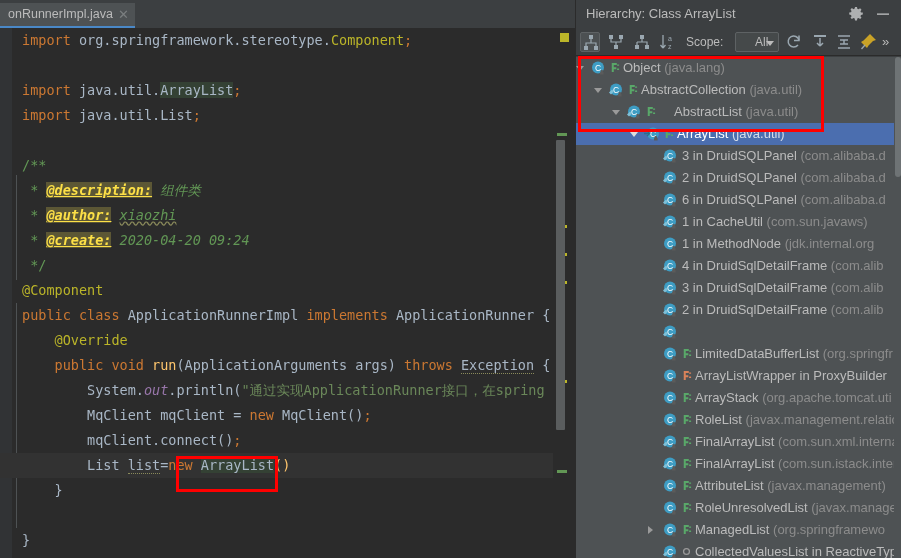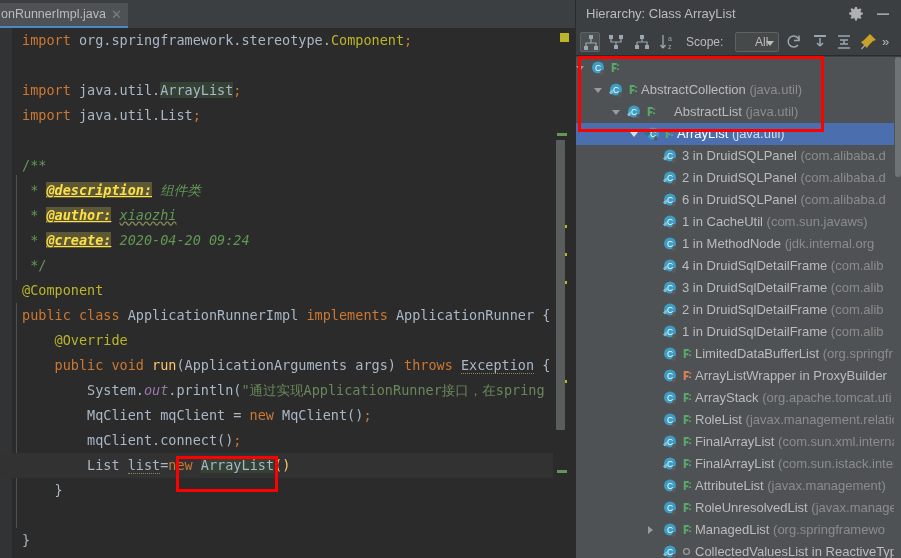--- a/index.html
+++ b/index.html
@@ -17,21 +17,21 @@
     width: 575px; height: 558px;
     background: #2b2b2b;
   }
   #tabbar {
     position: absolute; left: 0; top: 0;
     width: 575px; height: 28px;
     background: #3c3f41;
   }
   #tab-active {
     position: absolute; left: 0; top: 3px;
-    height: 25px; padding: 0 22px 0 1px;
+    height: 25px; padding: 0 22px 0 8px;
     background: #4e5254;
     border-bottom: 2px solid #4a88c7;
     color: #bbbbbb; font-size: 12.5px;
     line-height: 23px;
     white-space: nowrap;
   }
   #tab-close {
     position: absolute; right: 6px; top: 4px;
     color: #7b7f80; font-size: 13px; line-height: 16px;
     cursor: pointer;
@@ -335,20 +335,21 @@
           <div class="twisty open" style="left: 0px;"></div>
           <svg viewBox="0 0 16 16" width="16" height="16" class="cicon" style="left: 14px;">
             <circle cx="8" cy="7.5" r="6" fill="#3e9dc4"></circle>
             <text x="8" y="11" font-size="8.5" text-anchor="middle" fill="#ffffff" font-family="sans-serif">C</text>
             <path d="M10.5 12.2v-1a1.3 1.3 0 0 1 2.6 0v1h.5v2.3h-3.6v-2.3z" fill="#5b5b5b"></path>
           </svg>
           <svg viewBox="0 0 12 14" width="11" height="13" class="vicon" style="left: 33px;">
             <path d="M3 2h5.5v2.2H5.2v2.4H8V8.8H5.2V12H3z" fill="#59a869"></path>
             <path d="M8.8 3.6h2.2v1.6H8.8zM8.8 8v1.6h2.2V8z" fill="#59a869"></path>
           </svg>
+          <div class="rtext" style="left: 47px;"><span class="nm">Object</span><span class="pkg"> (java.lang)</span></div>
         </div>
         <div class="row" style="top: 22px;">
           <div class="twisty open" style="left: 18px;"></div>
           <svg viewBox="0 0 16 16" width="16" height="16" class="cicon" style="left: 32px;">
             <circle cx="8" cy="7.5" r="6" fill="#3e9dc4"></circle>
             <text x="8" y="11" font-size="8.5" text-anchor="middle" fill="#ffffff" font-family="sans-serif">C</text>
             <path d="M1 10.5l3-3 2 2-3 3z" fill="#7fc0d8"></path>
             <path d="M10.5 12.2v-1a1.3 1.3 0 0 1 2.6 0v1h.5v2.3h-3.6v-2.3z" fill="#5b5b5b"></path>
           </svg>
           <svg viewBox="0 0 12 14" width="11" height="13" class="vicon" style="left: 51px;">
@@ -456,21 +457,20 @@
           </svg>
           <div class="rtext" style="left: 106px; text-align: center;"><span class="nm">2 in DruidSqlDetailFrame</span><span class="pkg"> (com.alib</span></div>
         </div>
         <div class="row" style="top: 264px;">
           <svg viewBox="0 0 16 16" width="16" height="16" class="cicon" style="left: 86px;">
             <circle cx="8" cy="7.5" r="6" fill="#3e9dc4"></circle>
             <text x="8" y="11" font-size="8.5" text-anchor="middle" fill="#ffffff" font-family="sans-serif">C</text>
             <path d="M1 10.5l3-3 2 2-3 3z" fill="#7fc0d8"></path>
             <path d="M10.5 12.2v-1a1.3 1.3 0 0 1 2.6 0v1h.5v2.3h-3.6v-2.3z" fill="#5b5b5b"></path>
           </svg>
-          <div class="rtext" style="left: 106px;"><span class="nm">1 in DruidSqlDetailFrame</span><span class="pkg"> (com.alib</span></div>
         </div>
         <div class="row" style="top: 286px;">
           <svg viewBox="0 0 16 16" width="16" height="16" class="cicon" style="left: 86px;">
             <circle cx="8" cy="7.5" r="6" fill="#3e9dc4"></circle>
             <text x="8" y="11" font-size="8.5" text-anchor="middle" fill="#ffffff" font-family="sans-serif">C</text>
             <path d="M10.5 12.2v-1a1.3 1.3 0 0 1 2.6 0v1h.5v2.3h-3.6v-2.3z" fill="#5b5b5b"></path>
           </svg>
           <svg viewBox="0 0 12 14" width="11" height="13" class="vicon" style="left: 105px;">
             <path d="M3 2h5.5v2.2H5.2v2.4H8V8.8H5.2V12H3z" fill="#59a869"></path>
             <path d="M8.8 3.6h2.2v1.6H8.8zM8.8 8v1.6h2.2V8z" fill="#59a869"></path>

